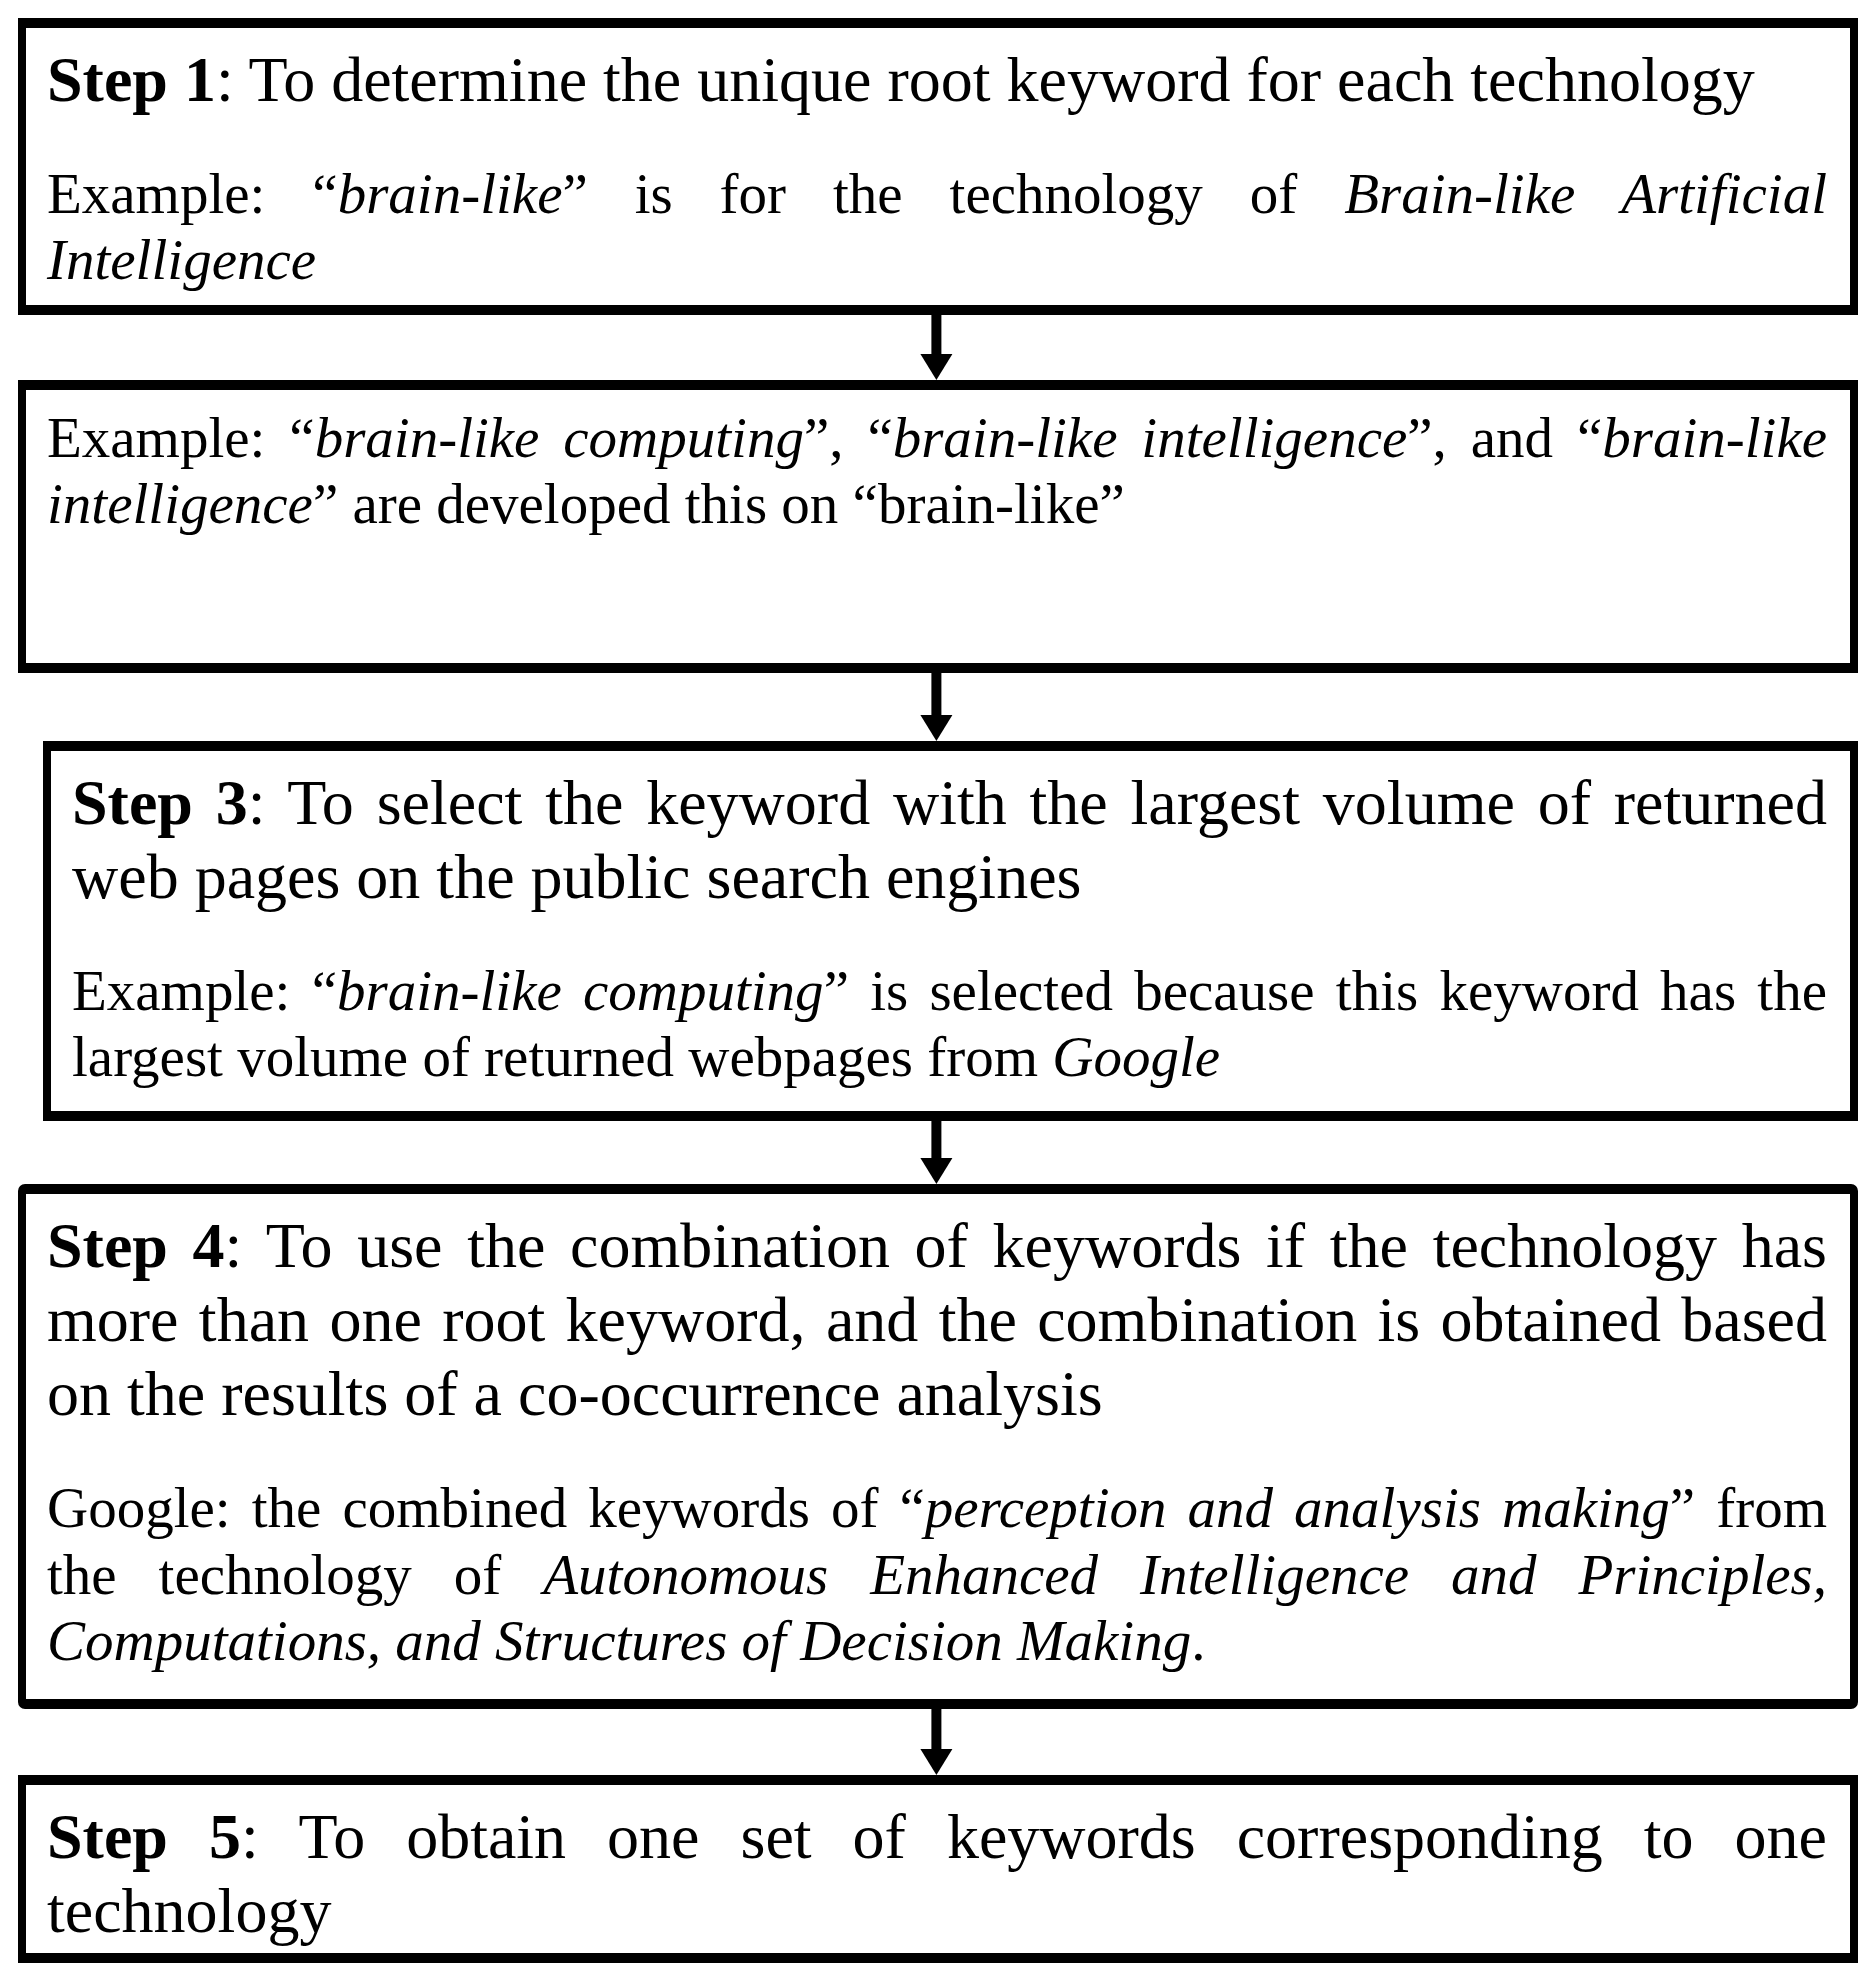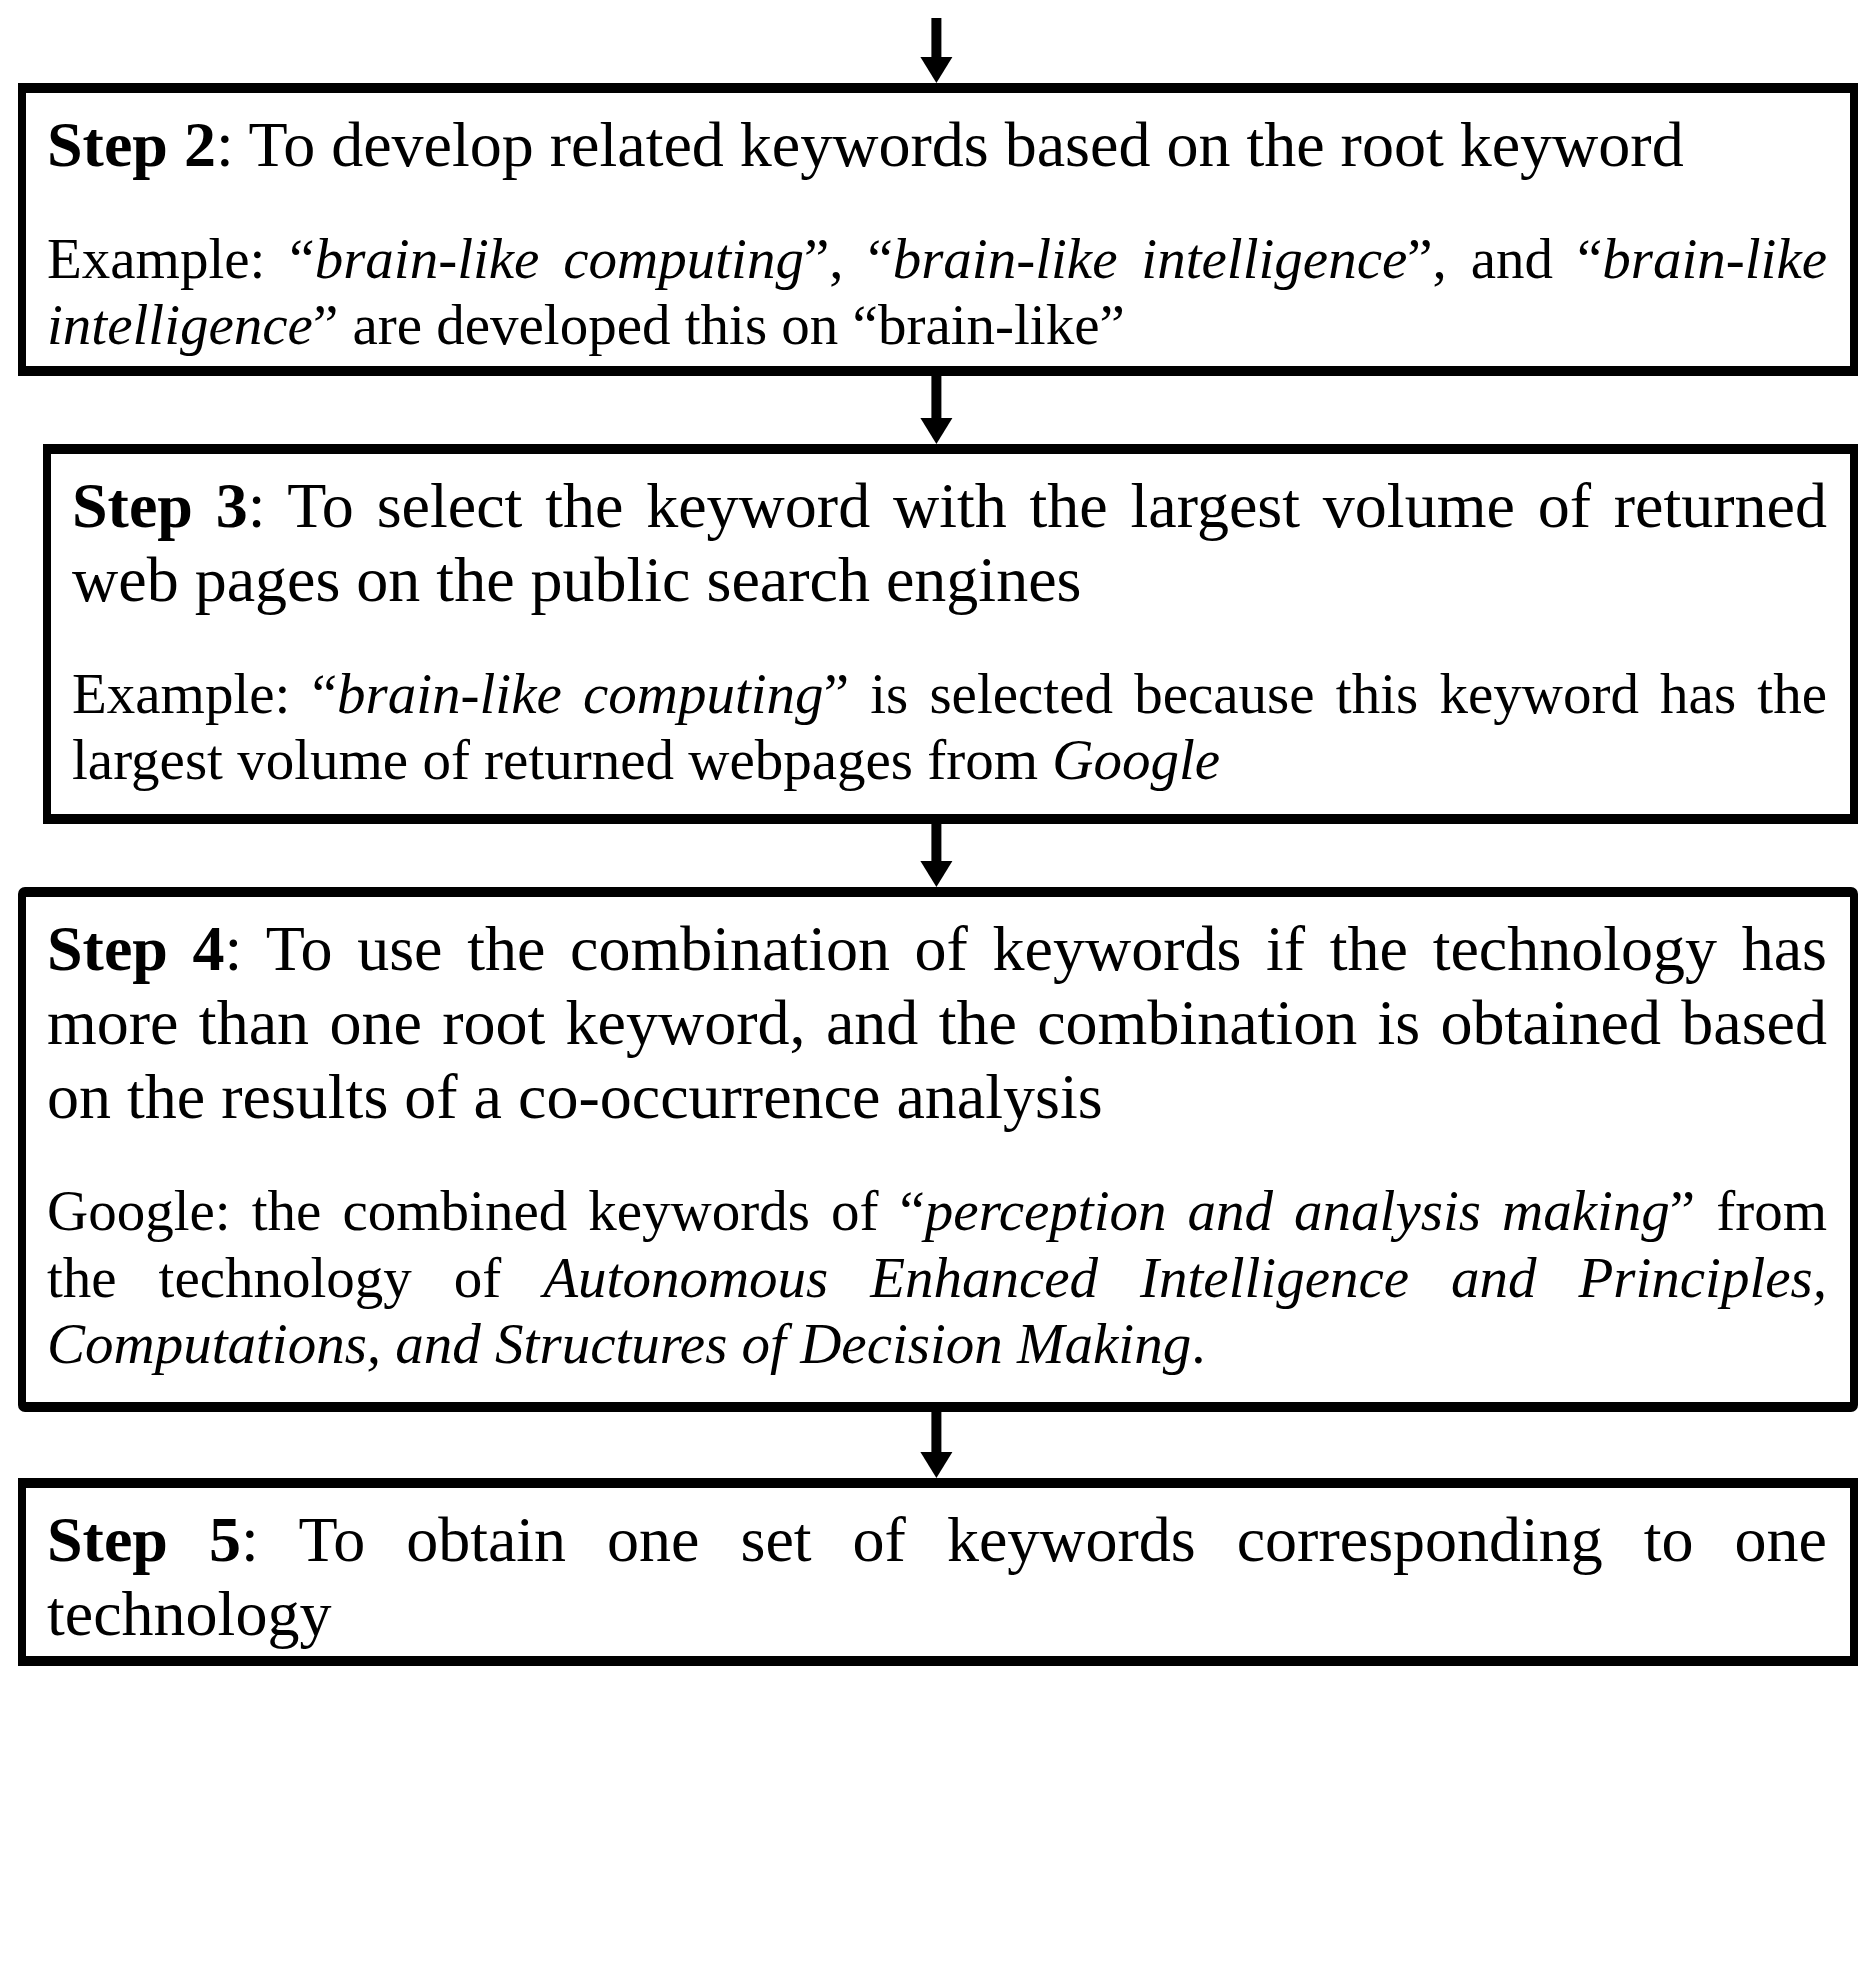--- a/index.html
+++ b/index.html
@@ -82,30 +82,33 @@
     border-left: 16.3px solid transparent;
     border-right: 16.3px solid transparent;
     border-top: 26px solid #000000;
   }
 </style>
 </head>
 <body>
 
 <div class="page">
 
+  <section class="box b1">
+    <p class="title"><b>Step 1</b><span>: To determine the unique root keyword for each technology</span></p>
+    <p class="example"><span>Example: “</span><i>brain-like</i><span>” is for the technology of </span><i>Brain-like Artificial Intelligence</i></p>
+  </section>
 
   <div class="gap g1">
     <div class="arrow">
       <div class="shaft"></div>
       <div class="head"></div>
     </div>
   </div>
 
   <section class="box b2">
-    <p class="title"><b>Step 2</b><span>: To develop related keywords based on the root keyword</span></p>
     <p class="example"><span>Example: “</span><i>brain-like computing</i><span>”, “</span><i>brain-like intelligence</i><span>”, and “</span><i>brain-like intelligence</i><span>” are developed this on “brain-like”</span></p>
   </section>
 
   <div class="gap g2">
     <div class="arrow">
       <div class="shaft"></div>
       <div class="head"></div>
     </div>
   </div>
 

